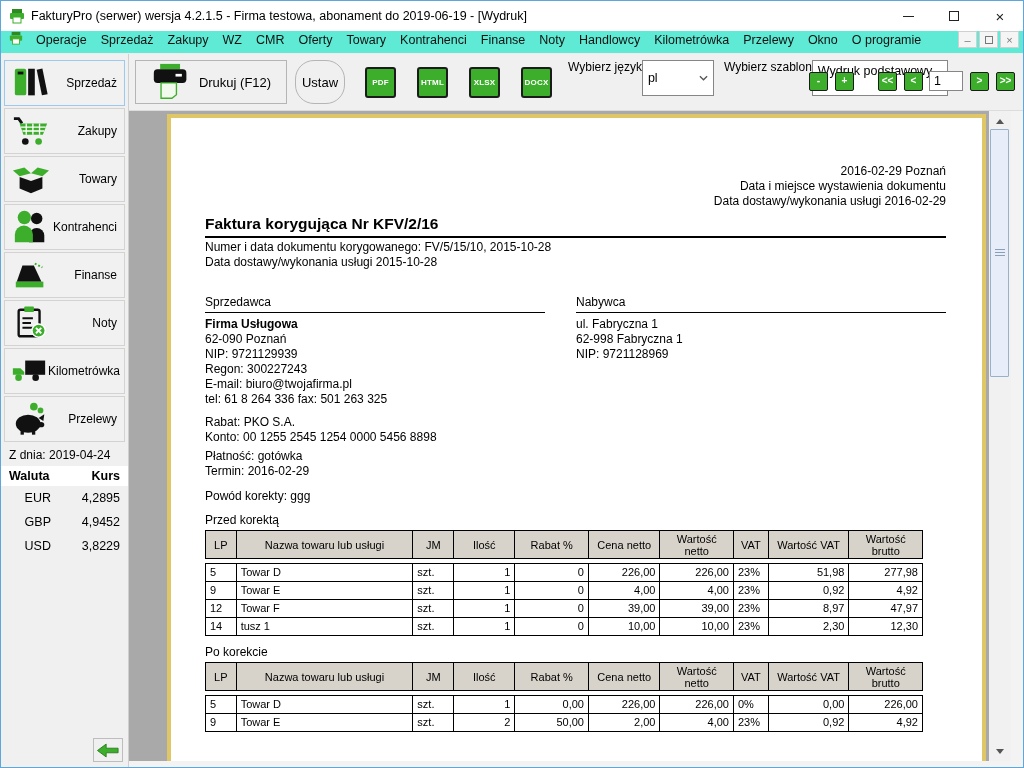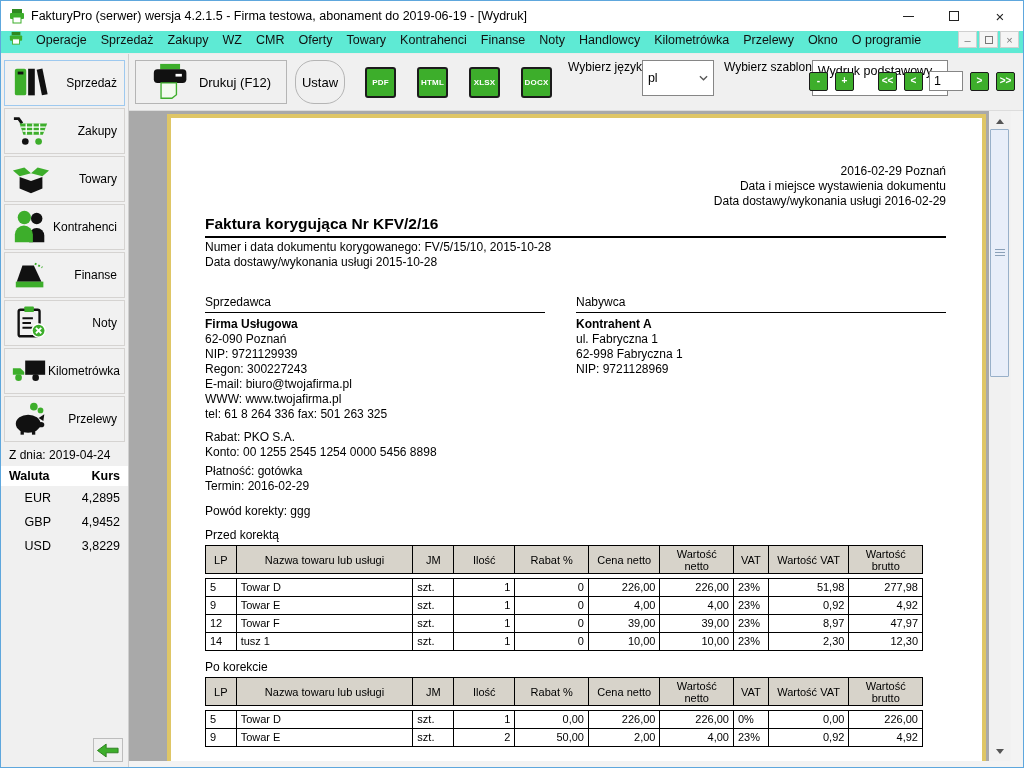--- a/index.html
+++ b/index.html
@@ -377,27 +377,25 @@
             <div class="parties">
               <div class="party-left">
                 <div class="party-heading">Sprzedawca</div>
                 <div class="party-name">Firma Usługowa</div>
                 <div>
 
                     <div class="party-line">62-090 Poznań</div>
                     <div class="party-line">NIP: 9721129939</div>
                     <div class="party-line">Regon: 300227243</div>
                     <div class="party-line">E-mail: biuro@twojafirma.pl</div>
-                    <div class="party-line">WWW: www.twojafirma.pl</div>
                     <div class="party-line">tel: 61 8 264 336 fax: 501 263 325</div>
                   </div>
               </div>
               <div class="party-right">
                 <div class="party-heading">Nabywca</div>
-                <div class="party-name">Kontrahent A</div>
                 <div>
 
                 <div class="party-line">ul. Fabryczna 1</div>
                     <div class="party-line">62-998 Fabryczna 1</div>
                     <div class="party-line">NIP: 9721128969</div>
                   </div>
               </div>
             </div>
 
             <div class="blk-bank">

